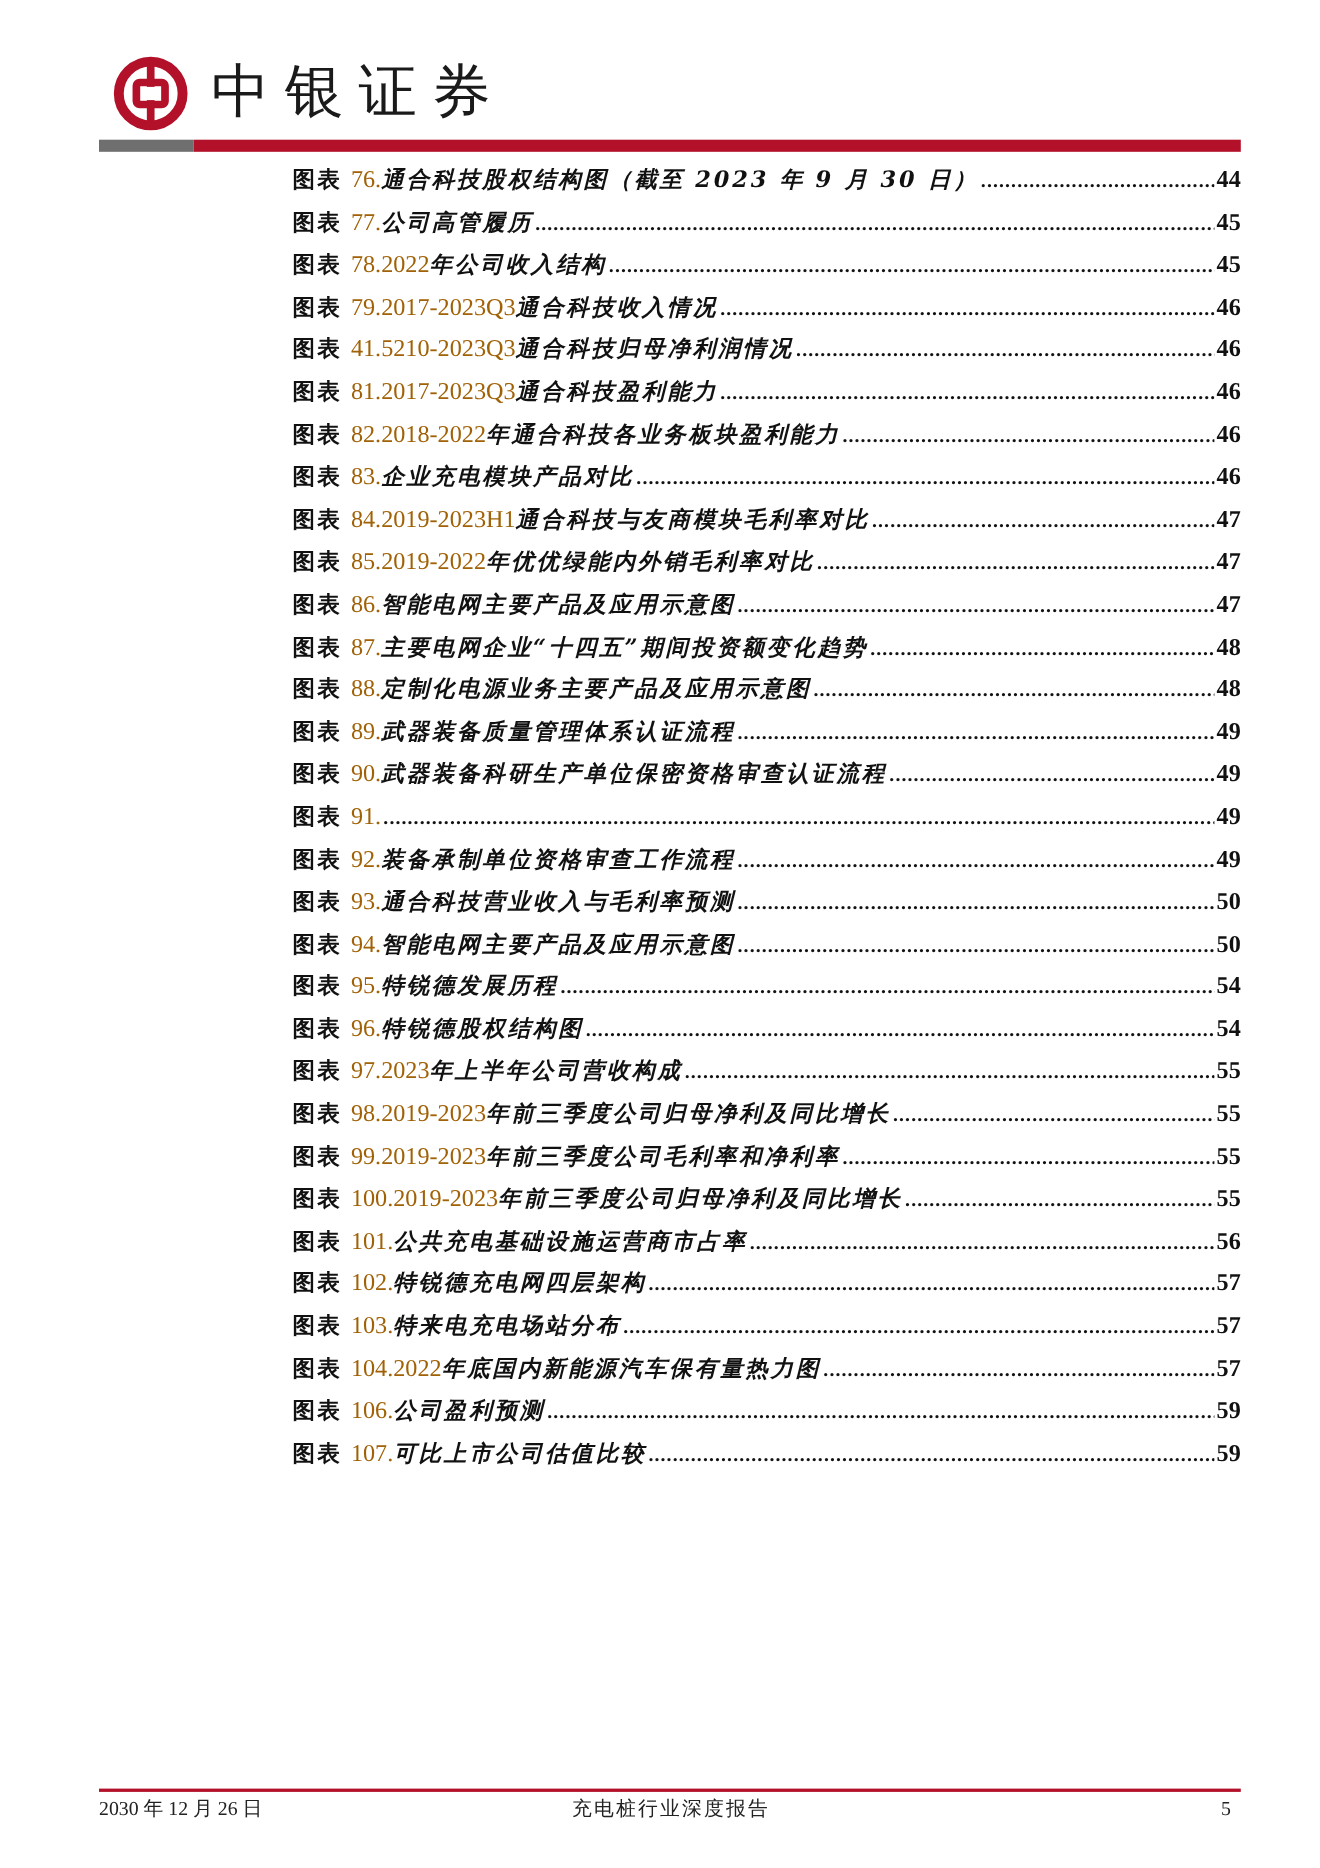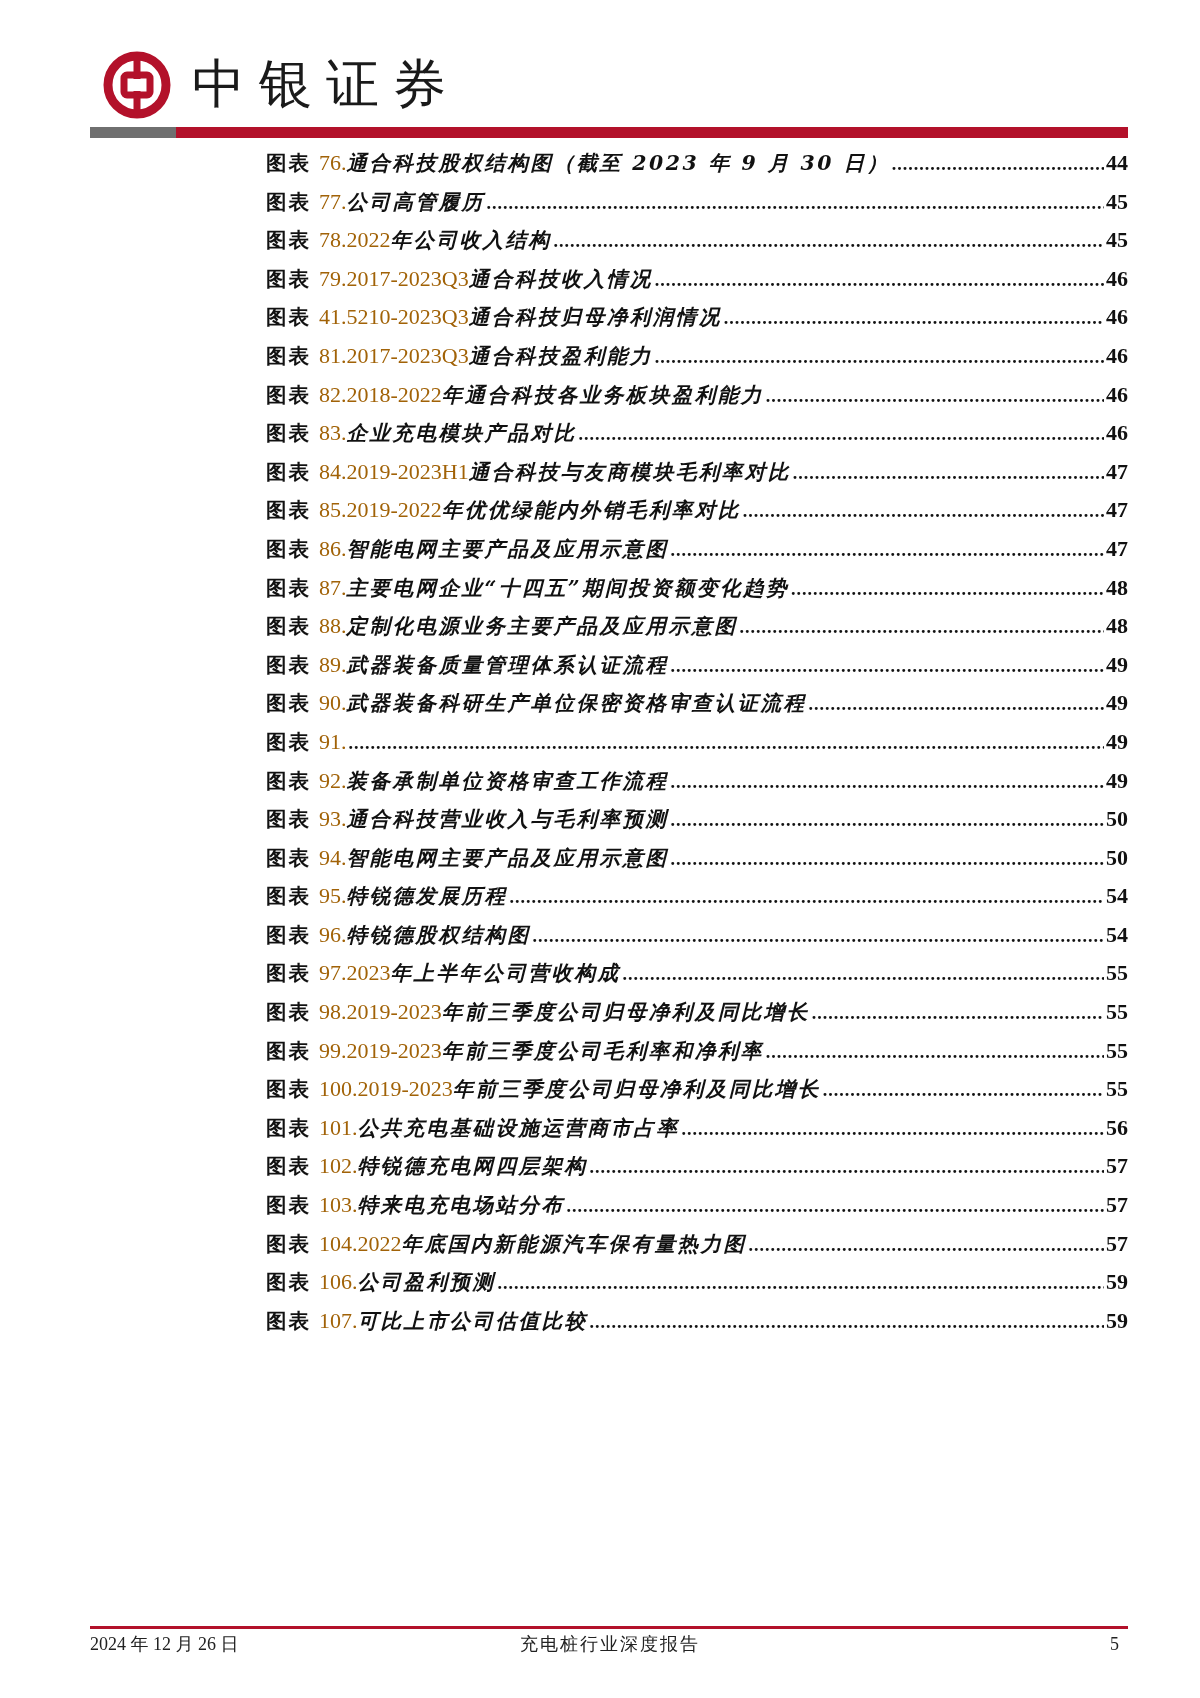--- a/index.html
+++ b/index.html
@@ -254,15 +254,15 @@
     <div class="toc-row">
       <span class="prefix">图表</span>
       <span class="num">107.</span>
       <span class="title">可比上市公司估值比较</span>
       <span class="leader"></span>
       <span class="page">59</span>
     </div>
   </div>
 
 <div class="footer-rule"></div>
-<div class="footer left">2024 年 12 月 26 日</div>
+<div class="footer left">2030 年 12 月 26 日</div>
 <div class="footer center">充电桩行业深度报告</div>
 <div class="footer right">5</div>
 
 </body></html>

